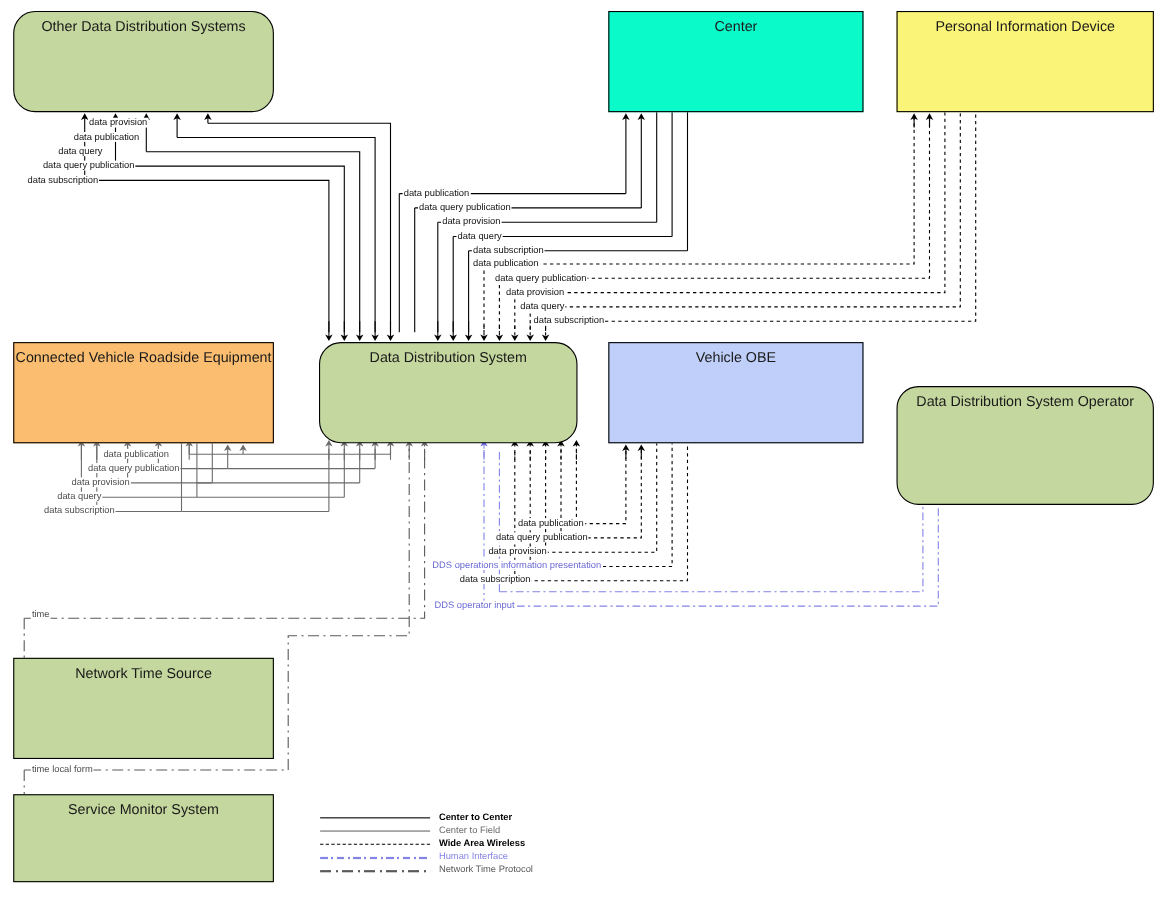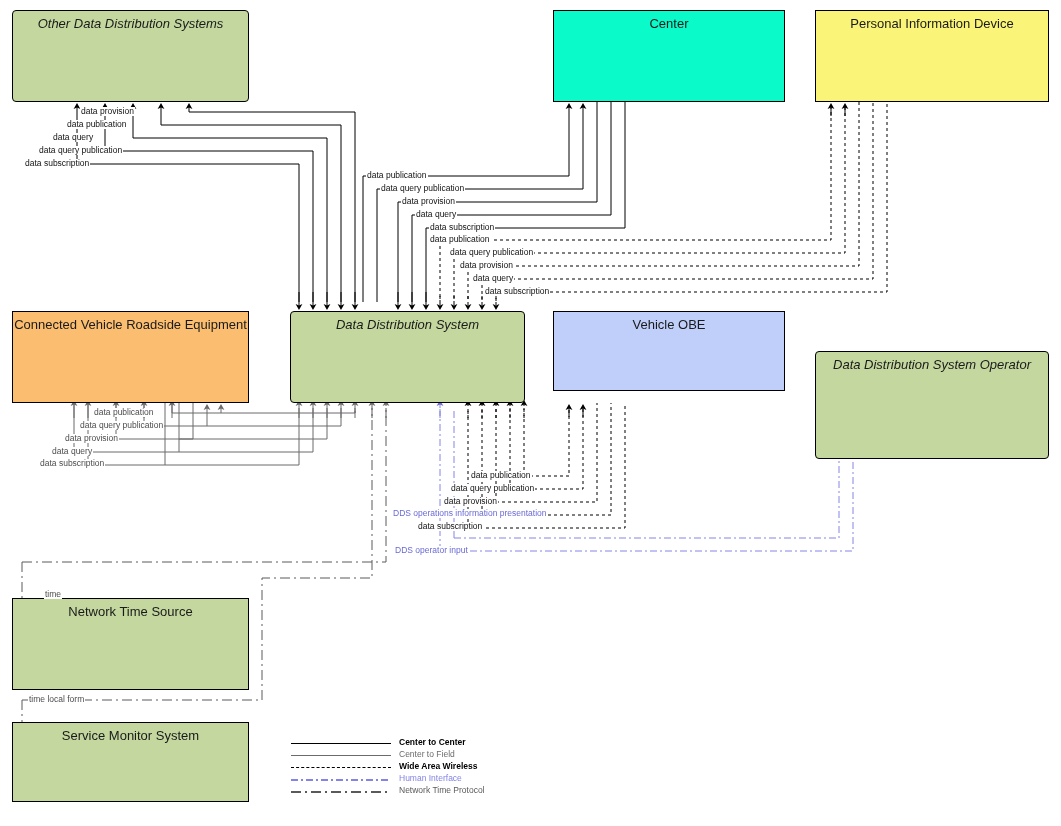--- a/index.html
+++ b/index.html
@@ -8,21 +8,21 @@
     width:1061px;height:826px;position:relative;overflow:hidden;
     -webkit-font-smoothing:antialiased;
   }
   #canvas{position:absolute;left:0;top:0;width:1061px;height:826px;}
   svg.layer{position:absolute;left:0;top:0;width:1061px;height:826px;overflow:visible;}
   .node{position:absolute;box-sizing:border-box;border:1px solid #000;}
   .node .title{
     position:absolute;left:0;right:0;top:5px;
     text-align:center;font-size:13px;color:#1a1a1a;line-height:15px;
   }
-  .node.rounded{border-radius:4px;font-style:italic;}
+  .node.rounded{border-radius:20px;}
   .flowlabel{
     position:absolute;font-size:8.5px;line-height:9px;white-space:nowrap;
     color:#111;background:#fff;padding:0 1px;
   }
   .flowlabel.grey{color:#4d4d4d;}
   .flowlabel.blue{color:#6a6ad6;}
   .legend{position:absolute;left:291px;top:723px;width:250px;margin-top:15px;}
   .legend-row{position:relative;height:12px;}
   .legend-row .swatch{position:absolute;left:0;top:5px;width:100px;height:0;border-top-width:1.4px;border-top-style:solid;}
   .legend-row .lbl{position:absolute;left:108px;top:-1px;font-size:8.5px;white-space:nowrap;}
@@ -241,21 +241,21 @@
   </div>
 
   <div class="node" style="left:12px;top:311px;width:237px;height:92px;background:#fbbe70;">
     <div class="title">Connected Vehicle Roadside Equipment</div>
   </div>
 
   <div class="node rounded" style="left:290px;top:311px;width:235px;height:92px;background:#c3d79e;">
     <div class="title">Data Distribution System</div>
   </div>
 
-  <div class="node" style="left:553px;top:311px;width:232px;height:80px;background:#bfcffa;">
+  <div class="node" style="left:553px;top:311px;width:232px;height:92px;background:#bfcffa;">
     <div class="title">Vehicle OBE</div>
   </div>
 
   <div class="node rounded" style="left:815px;top:311px;width:234px;height:108px;background:#c3d79e;margin-top:40px;">
     <div class="title">Data Distribution System Operator</div>
   </div>
 
   <div class="node" style="left:12px;top:598px;width:237px;height:92px;background:#c3d79e;padding-left:24px;">
     <div class="title">Network Time Source</div>
   </div>
@@ -290,21 +290,21 @@
 
   <div class="flowlabel" style="left:470px;top:471px;">data publication</div>
   <div class="flowlabel" style="left:450px;top:484px;">data query publication</div>
   <div class="flowlabel" style="left:443px;top:497px;">data provision</div>
   <div class="flowlabel" style="left:430px;top:509px;">data query</div>
   <div class="flowlabel" style="left:417px;top:522px;">data subscription</div>
 
   <div class="flowlabel blue" style="left:392px;top:509px;">DDS operations information presentation</div>
   <div class="flowlabel blue" style="left:394px;top:546px;">DDS operator input</div>
 
-  <div class="flowlabel grey" style="left:28px;top:590px;margin-left:16px;">time</div>
+  <div class="flowlabel grey" style="left:28px;top:554px;">time</div>
   <div class="flowlabel grey" style="left:28px;top:695px;">time local form</div>
 
   <div class="legend">
     <div class="legend-row">
       <div class="swatch" style="border-top-color:#000000;border-top-style:solid;border-top-width:1.6px;"></div>
       <div class="lbl" style="color:#000;font-weight:bold;">Center to Center</div>
     </div>
     <div class="legend-row">
       <div class="swatch" style="border-top-color:#6b6b6b;border-top-style:solid;"></div>
       <div class="lbl" style="color:#6b6b6b;">Center to Field</div>

